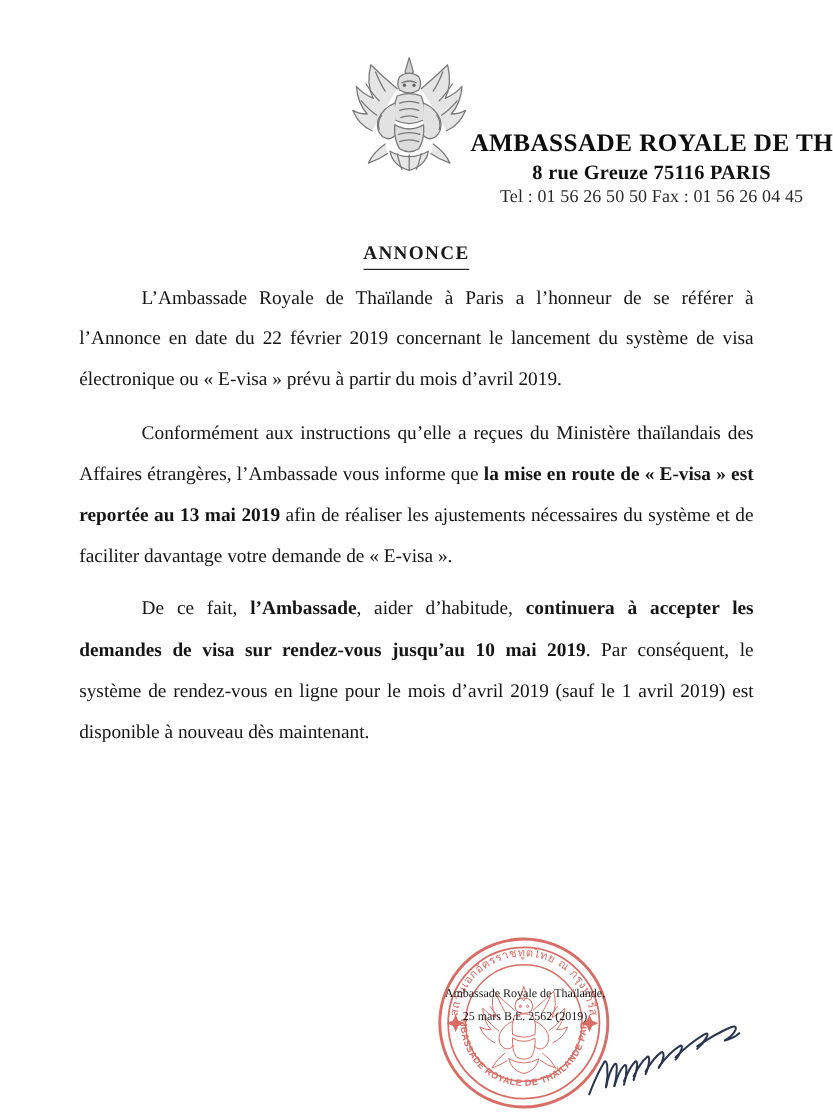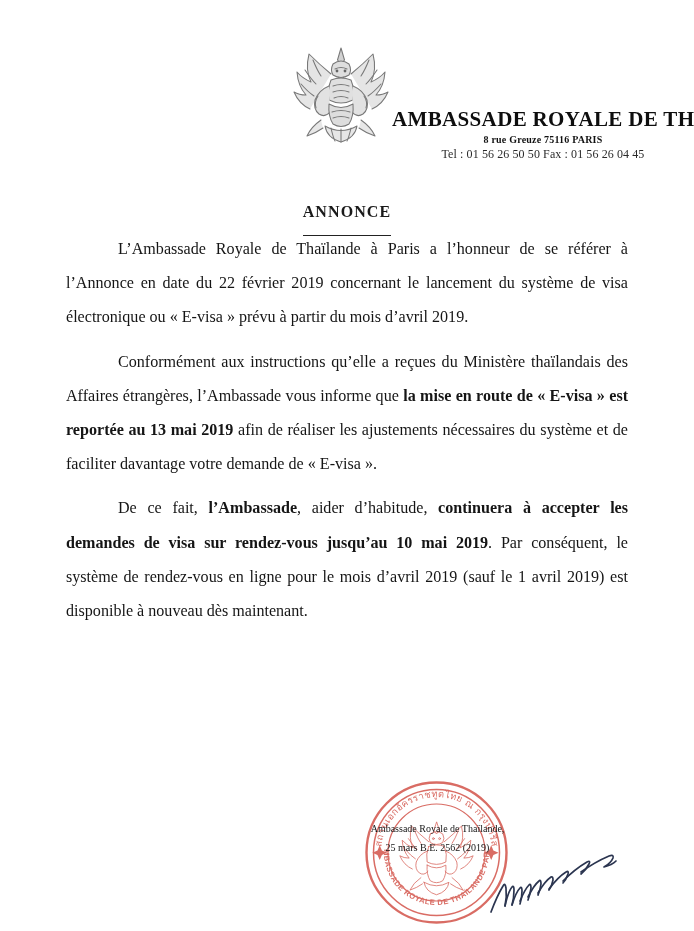--- a/index.html
+++ b/index.html
@@ -47,27 +47,27 @@
   .org-name {
     font-family: "Liberation Serif", "DejaVu Serif", serif;
     font-weight: bold;
     font-size: 21px;
     letter-spacing: 0.35px;
     color: #0e0e0e;
     white-space: nowrap;
   }
   .org-address {
     font-weight: bold;
-    font-size: 10px;
+    font-size: 17px;
     letter-spacing: 0.2px;
     margin-top: 2px;
     color: #111;
   }
   .org-tel {
-    font-size: 12px;
+    font-size: 15px;
     margin-top: 2px;
     color: #2a2a2a;
     letter-spacing: 0.1px;
   }
   .org-email {
     font-size: 10.3px;
     margin-top: 1px;
     color: #2a2a2a;
     letter-spacing: 0.1px;
   }
@@ -78,21 +78,21 @@
     left: 0;
     top: 203px;
     width: 694px;
     text-align: center;
     font-weight: bold;
     font-size: 16px;
     letter-spacing: 1.1px;
   }
   .doc-title span {
     border-bottom: 1.6px solid #222;
-    padding-bottom: 15px;
+    padding-bottom: 4px;
   }
 
   .body-text {
     position: absolute;
     left: 66px;
     top: 232px;
     width: 562px;
   }
   .para {
     text-align: justify;

